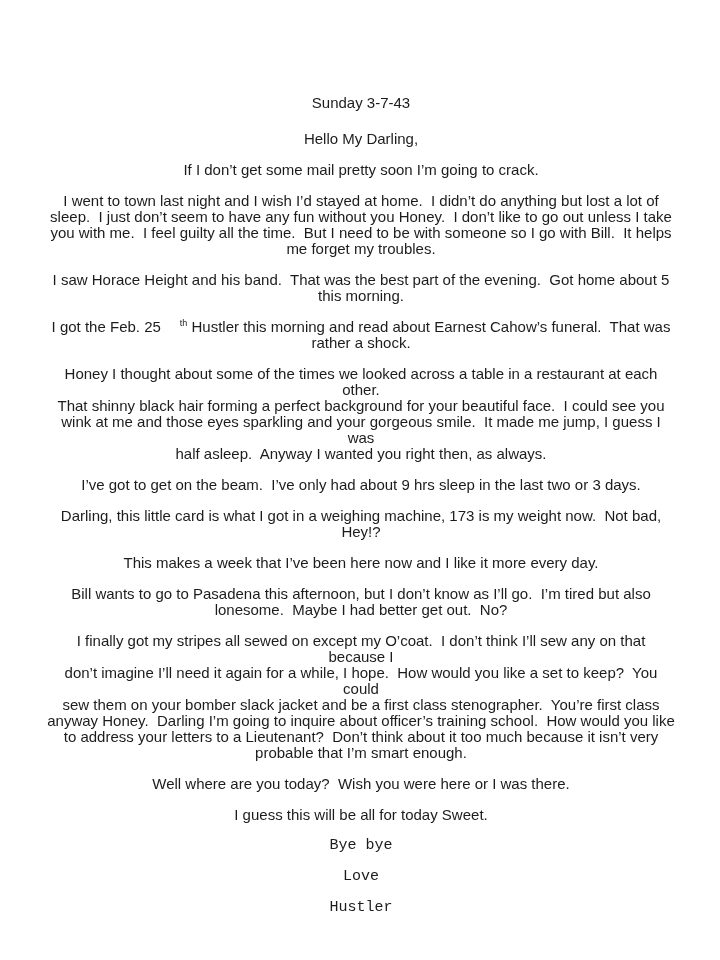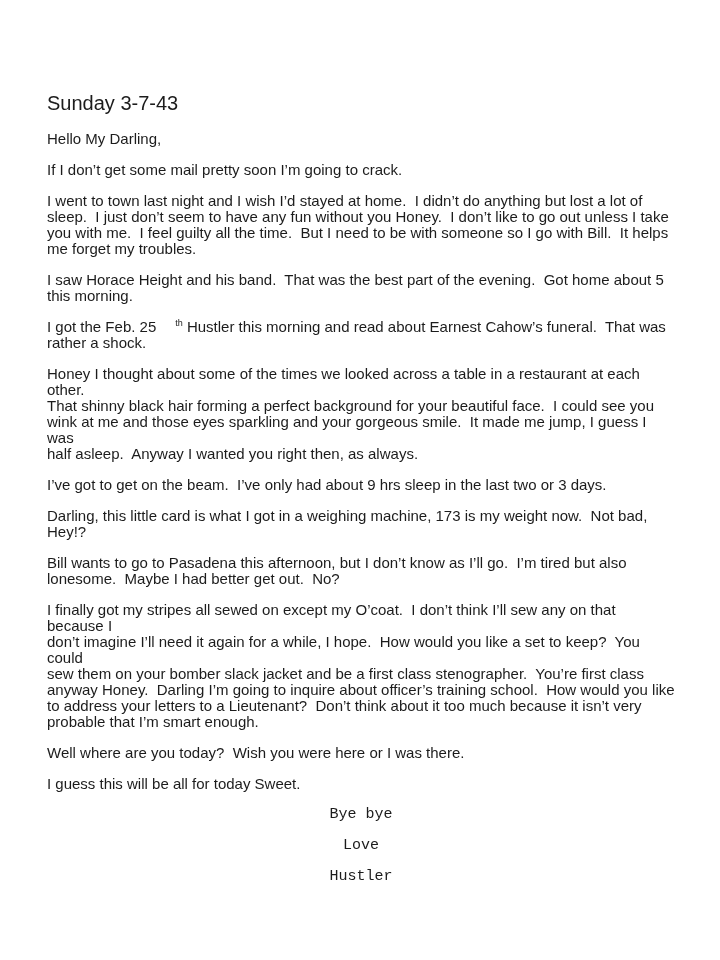--- a/index.html
+++ b/index.html
@@ -15,32 +15,32 @@
     color: #1c1c1c;
   }
   .page {
     box-sizing: border-box;
     width: 720px;
     height: 960px;
     padding: 95px 45px 0 47px;
     background: #ffffff;
   }
   .date-line {
-    font-size: 20px;
+    font-size: 15px;
     line-height: 16px;
-    text-align: left;
+    text-align: center;
     margin: 0 0 20px 0;
     white-space: pre-wrap;
   }
   .para {
     font-size: 15px;
     line-height: 16px;
     margin: 0 0 15px 0;
     white-space: pre-wrap;
-    text-align: left;
+    text-align: center;
   }
   .para sup {
     font-size: 9px;
     line-height: 0;
     vertical-align: super;
     padding-left: 19px;
   }
   .signoff-line {
     font-size: 15px;
     line-height: 16px;
@@ -66,20 +66,21 @@
 this morning.</p>
       <p class="para">I got the Feb. 25<sup>th</sup> Hustler this morning and read about Earnest Cahow’s funeral.  That was
 rather a shock.</p>
       <p class="para">Honey I thought about some of the times we looked across a table in a restaurant at each other.
 That shinny black hair forming a perfect background for your beautiful face.  I could see you
 wink at me and those eyes sparkling and your gorgeous smile.  It made me jump, I guess I was
 half asleep.  Anyway I wanted you right then, as always.</p>
       <p class="para">I’ve got to get on the beam.  I’ve only had about 9 hrs sleep in the last two or 3 days.</p>
       <p class="para">Darling, this little card is what I got in a weighing machine, 173 is my weight now.  Not bad,
 Hey!?</p>
+      <p class="para">This makes a week that I’ve been here now and I like it more every day.</p>
       <p class="para">Bill wants to go to Pasadena this afternoon, but I don’t know as I’ll go.  I’m tired but also
 lonesome.  Maybe I had better get out.  No?</p>
       <p class="para">I finally got my stripes all sewed on except my O’coat.  I don’t think I’ll sew any on that because I
 don’t imagine I’ll need it again for a while, I hope.  How would you like a set to keep?  You could
 sew them on your bomber slack jacket and be a first class stenographer.  You’re first class
 anyway Honey.  Darling I’m going to inquire about officer’s training school.  How would you like
 to address your letters to a Lieutenant?  Don’t think about it too much because it isn’t very
 probable that I’m smart enough.</p>
       <p class="para">Well where are you today?  Wish you were here or I was there.</p>
       <p class="para">I guess this will be all for today Sweet.</p>

